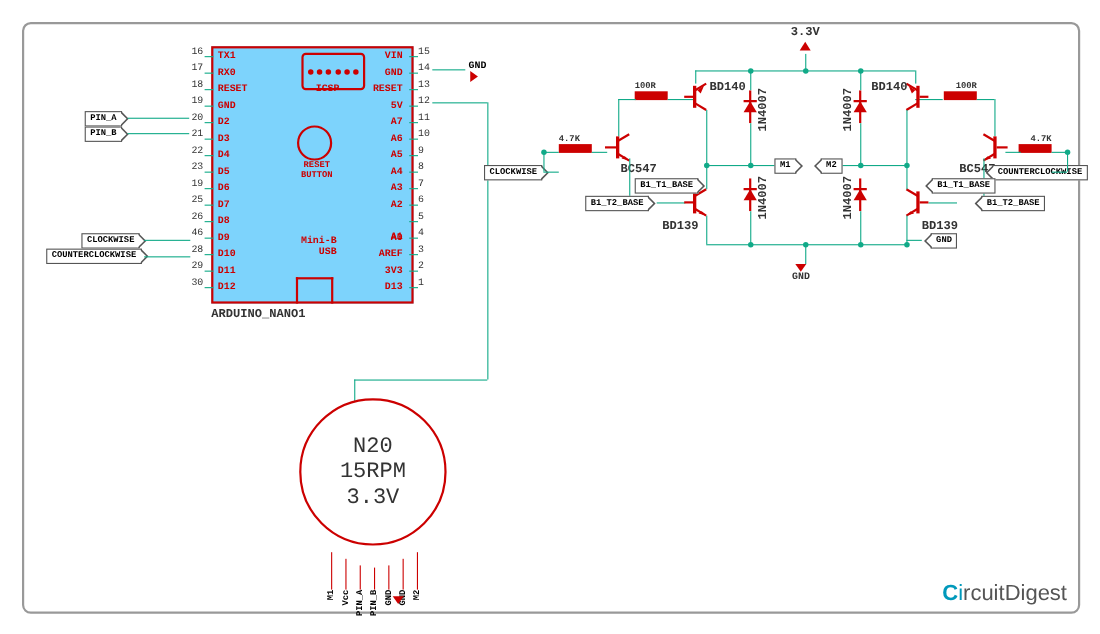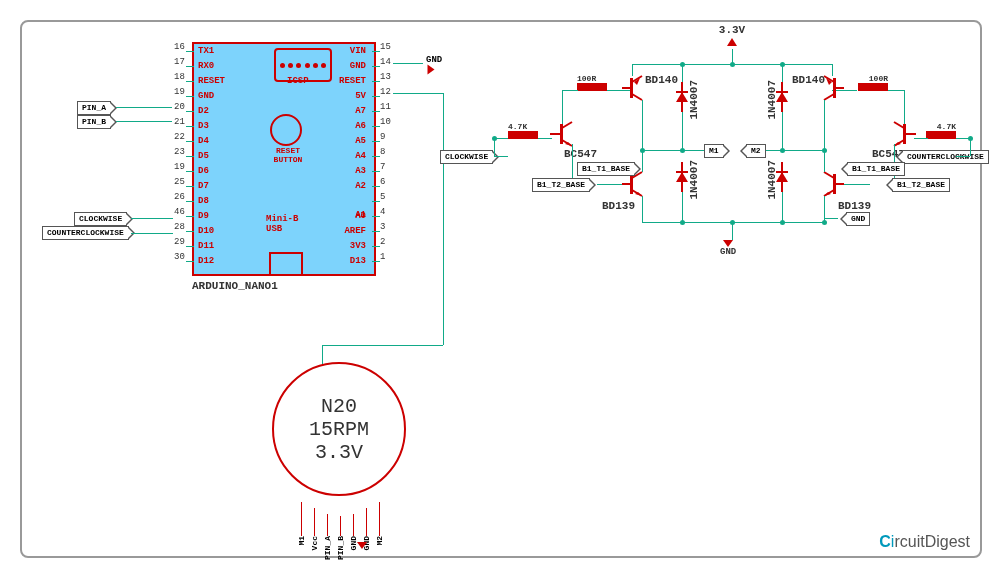--- a/index.html
+++ b/index.html
@@ -87,21 +87,21 @@
     border: 2px solid #c00;
     border-bottom: none;
   }
   .usb-lbl {
     position: absolute;
     left: 72px;
     top: 170px;
     font-size: 9px;
     color: #c00;
     font-weight: bold;
-    text-align: left;
+    text-align: right;
     width: 40px;
   }
   .pin {
     position: absolute;
     font-size: 9px;
     color: #c00;
     font-weight: bold;
   }
   .pin-num {
     position: absolute;
@@ -222,21 +222,21 @@
     left: 440px;
     top: 398px;
     font-size: 16px;
     color: #333;
   }
   .logo {
     position: absolute;
     right: 30px;
     bottom: 25px;
     font-family: Arial, sans-serif;
-    font-size: 16px;
+    font-size: 20px;
     color: #555;
   }
   .logo b { color: #0099bb; font-weight: bold;}
   .hbridge {
     position: absolute;
     left: 480px;
     top: 30px;
     width: 460px;
     height: 260px;
   }

